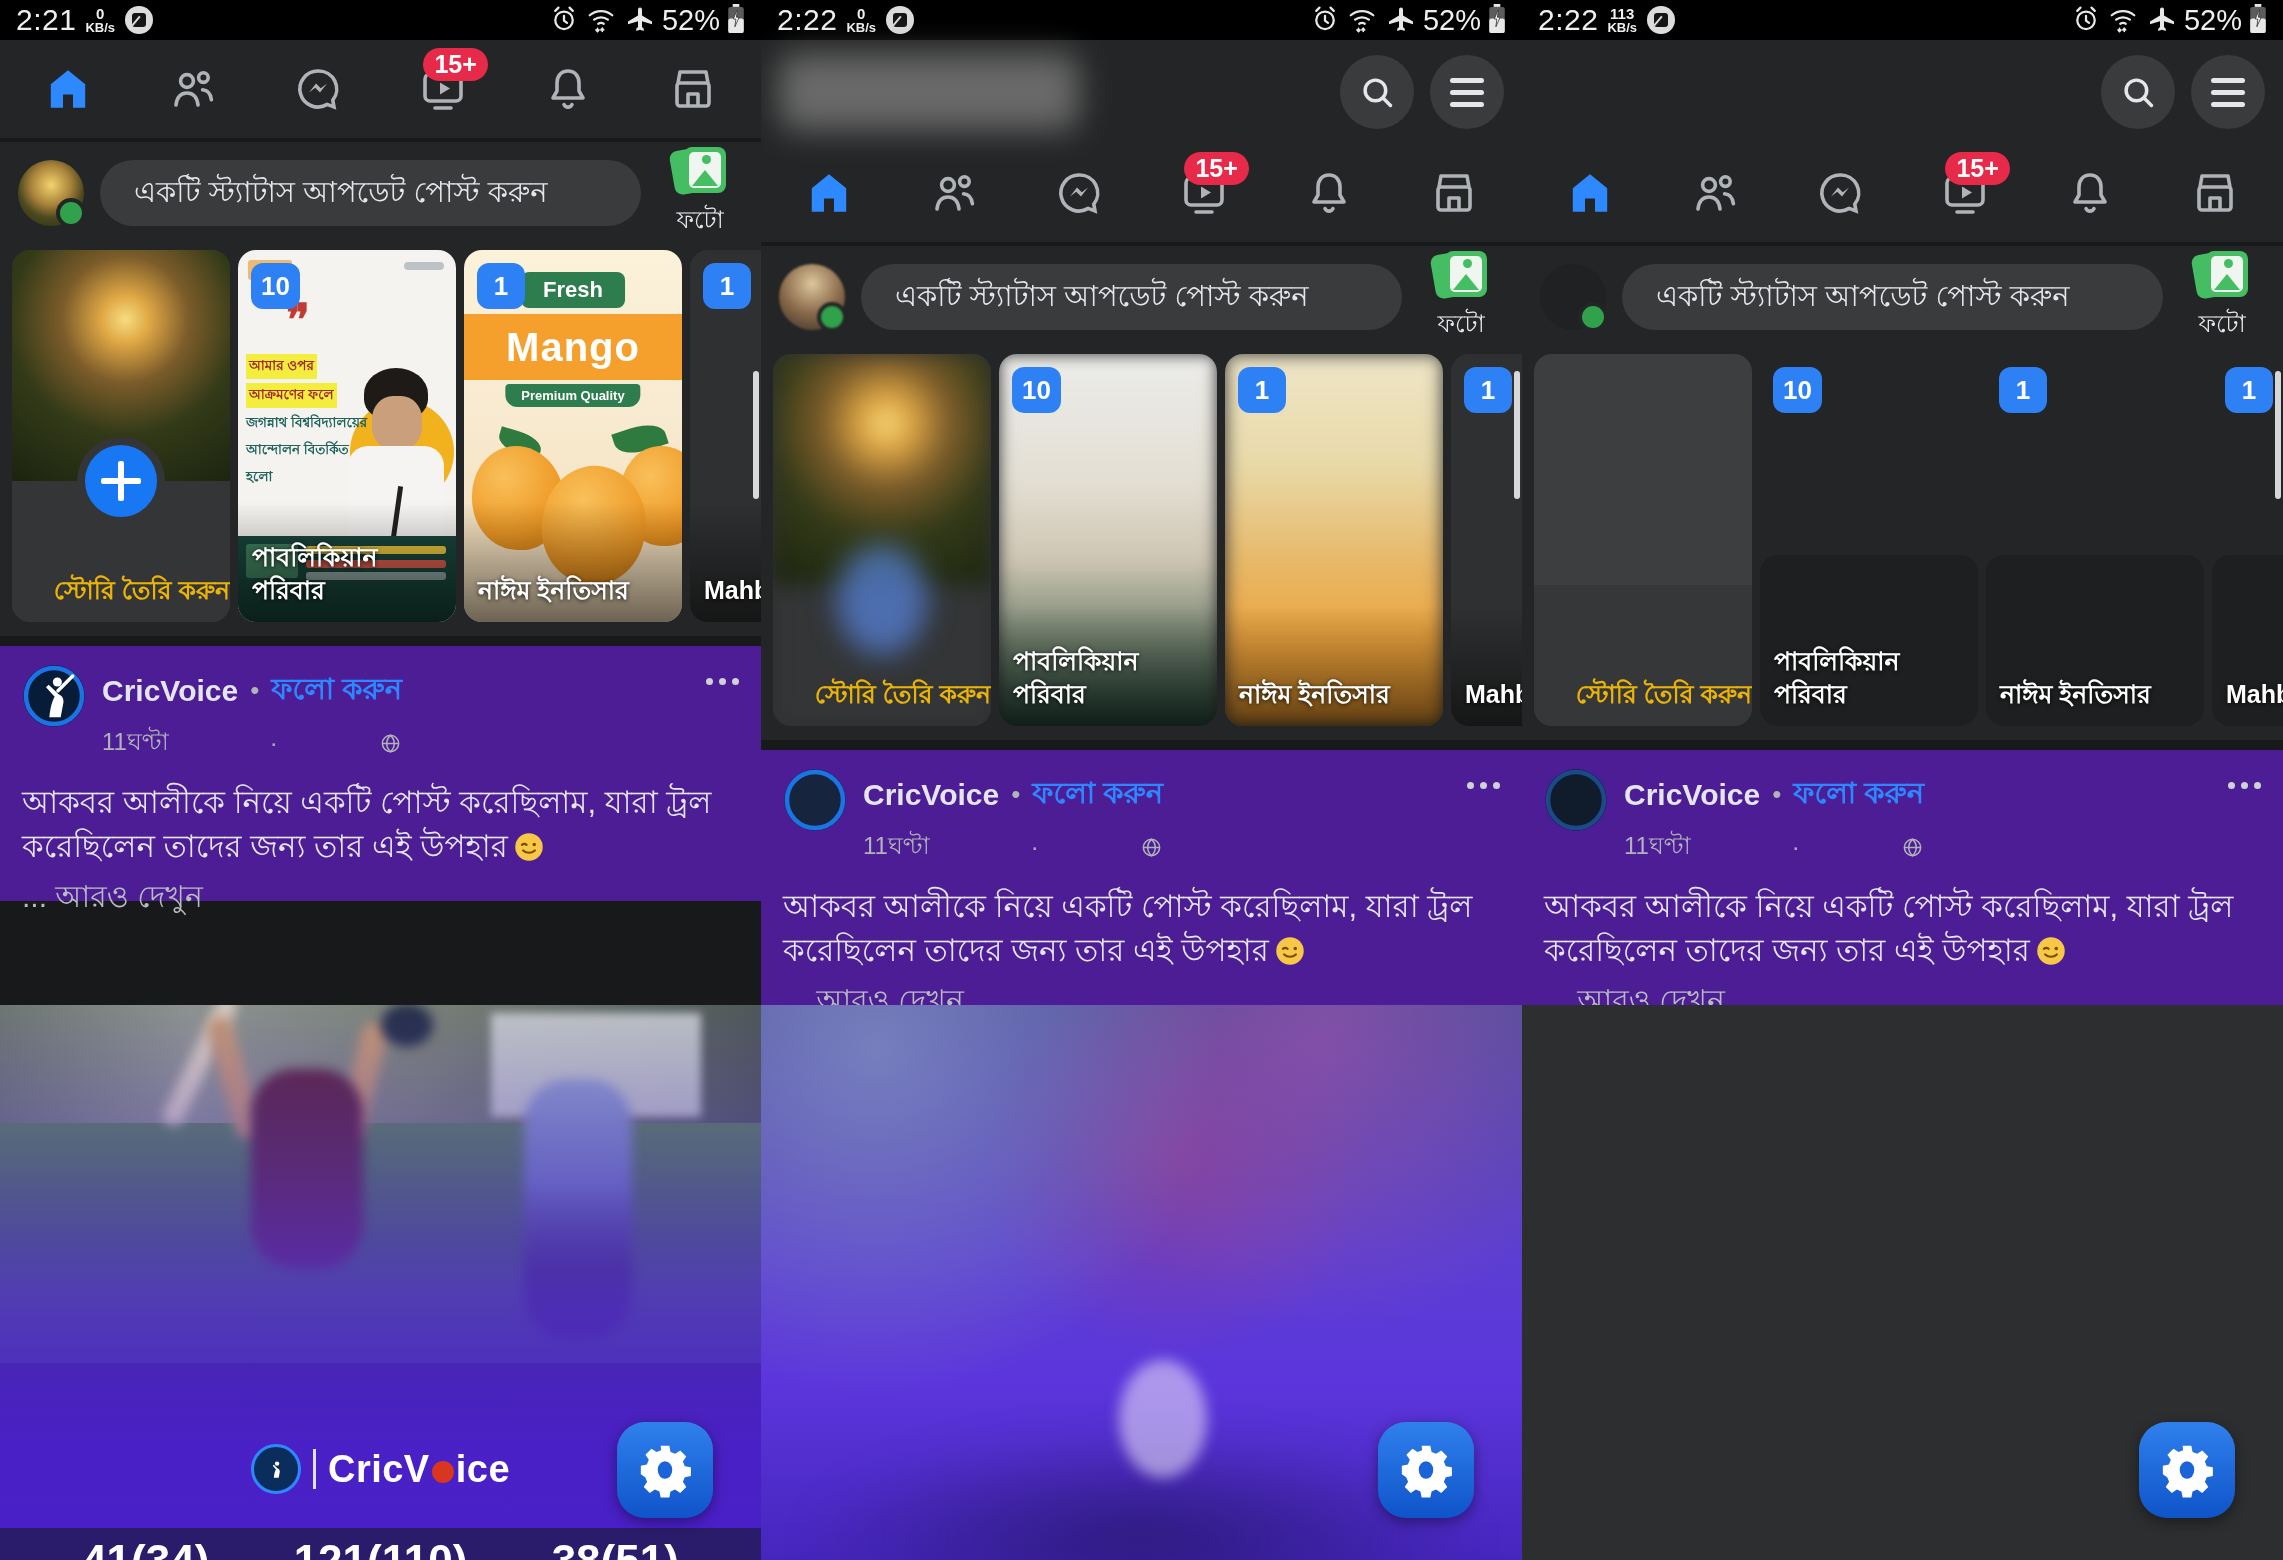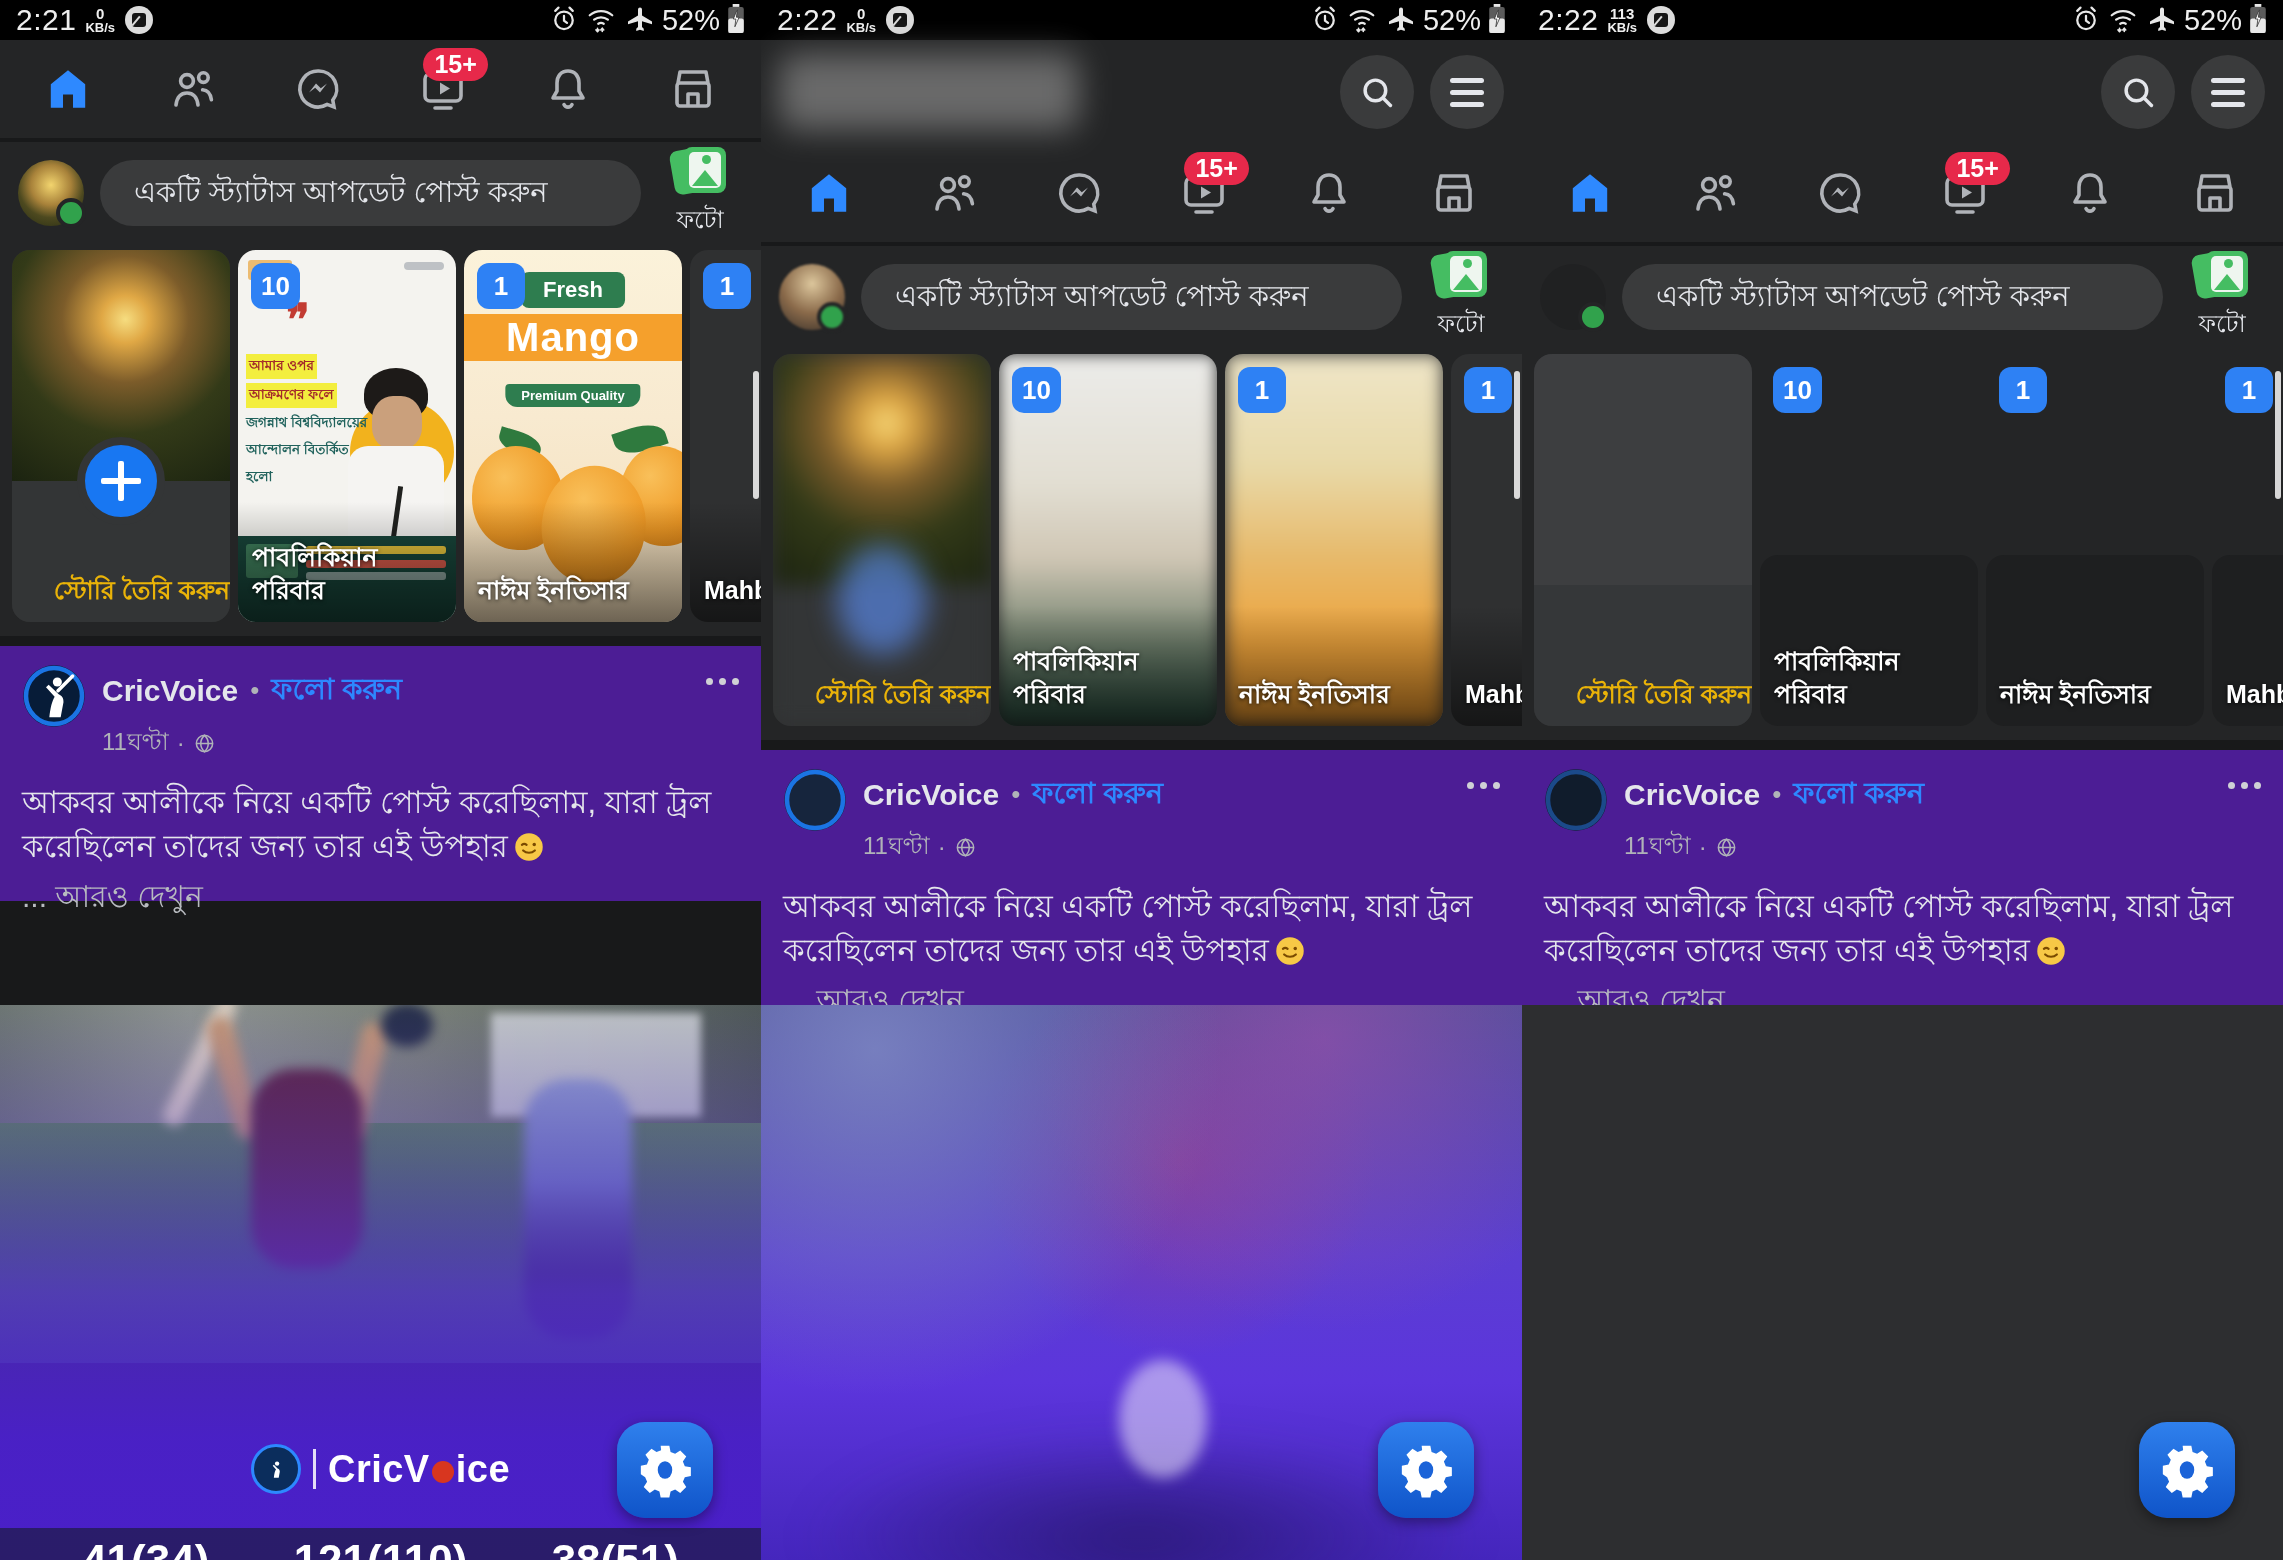--- a/index.html
+++ b/index.html
@@ -95,21 +95,21 @@
   .pub-mic{position:absolute;right:58px;top:236px;width:5px;height:74px;background:#20211f;transform:rotate(8deg);}
   .pub-strip{position:absolute;left:0;right:0;bottom:0;height:86px;background:#18453a;}
   .pub-strip::before{content:"";position:absolute;left:8px;top:8px;width:52px;height:34px;background:#3f7f5c;border-radius:3px;}
   .pub-strip::after{content:"";position:absolute;left:68px;top:10px;right:10px;height:8px;background:#e8c43c;border-radius:3px;
         box-shadow:0 14px 0 #d85a4a,0 26px 0 rgba(255,255,255,.5);}
   .pubblur{position:absolute;inset:0;background:linear-gradient(180deg,#ececea 0%,#e2ded2 35%,#cfc6b4 55%,#6f7f6c 78%,#24483a 100%);filter:blur(8px);}
   
   .mg-img{position:absolute;inset:0;background:linear-gradient(180deg,#fbf2da 0%,#f8ead0 45%,#f3ddb8 100%);}
   .mg-fresh{position:absolute;left:50%;top:22px;transform:translateX(-50%);background:#2e7d4f;color:#fff;
             font-size:22px;font-weight:700;padding:5px 22px;border-radius:8px;z-index:2;}
-  .mg-band{position:absolute;left:0;right:0;top:64px;height:47px;background:#f5a02c;display:flex;align-items:center;justify-content:center;
+  .mg-band{position:absolute;left:0;right:0;top:64px;height:66px;background:#f5a02c;display:flex;align-items:center;justify-content:center;
            color:#fff;font-size:40px;font-weight:700;letter-spacing:1px;z-index:1;}
   .mg-prem{position:absolute;left:50%;top:134px;transform:translateX(-50%);background:#2e7d4f;color:#fff;
            font-size:13px;font-weight:700;padding:4px 16px;border-radius:4px 4px 12px 12px;white-space:nowrap;z-index:2;}
   .mango{position:absolute;border-radius:50% 55% 48% 52%;background:radial-gradient(circle at 35% 30%,#f9c05a,#ef9a26 60%,#d97f12 100%);}
   .mg1{left:8px;top:196px;width:92px;height:104px;}
   .mg2{left:78px;top:216px;width:104px;height:118px;transform:rotate(12deg);}
   .mg3{left:156px;top:196px;width:86px;height:100px;}
   .mg-leaf{position:absolute;background:#2f7a3e;border-radius:0 60% 0 60%;}
   .mgl1{left:150px;top:176px;width:52px;height:26px;transform:rotate(-18deg);}
   .mgl2{left:34px;top:182px;width:44px;height:22px;transform:rotate(16deg);}
@@ -122,21 +122,21 @@
 
   
   .post{margin-top:10px;background:#4c1d95;height:255px;box-sizing:border-box;padding:18px 0 0;position:relative;}
   .post-hdr{display:flex;align-items:flex-start;padding:0 22px;gap:16px;}
   .pavatar{width:64px;height:64px;border-radius:50%;flex-shrink:0;}
   .pinfo{padding-top:2px;}
   .prow1{display:flex;align-items:center;gap:12px;}
   .pname{font-size:30px;font-weight:700;color:#e4e6eb;}
   .psep{color:#b0b3b8;font-size:26px;}
   .pfollow{font-size:29px;font-weight:700;color:#2d88ff;}
-  .prow2{display:flex;align-items:center;gap:8px;margin-top:8px;color:#b0b3b8;font-size:24px;}
+  .prow2{display:flex;align-items:center;gap:8px;margin-top:8px;color:#b0b3b8;font-size:24px;justify-content:space-between;}
   .pmenu{margin-left:auto;display:flex;gap:6px;padding-top:14px;}
   .pmenu i{width:7px;height:7px;border-radius:50%;background:#cfd1d5;display:block;}
   .ptext{padding:0 22px;margin-top:18px;font-size:31px;line-height:1.42;color:#e4e6eb;}
   .ptext svg{vertical-align:-5px;margin-left:6px;}
   .psee{padding:0 22px;margin-top:4px;font-size:30px;color:#b8bbc0;}
 
   
   .video{position:absolute;left:0;right:0;top:1005px;bottom:0;overflow:hidden;}
   .v-dark{background:#2d2e30;}
   .crowd{position:absolute;top:0;left:0;right:0;height:130px;

